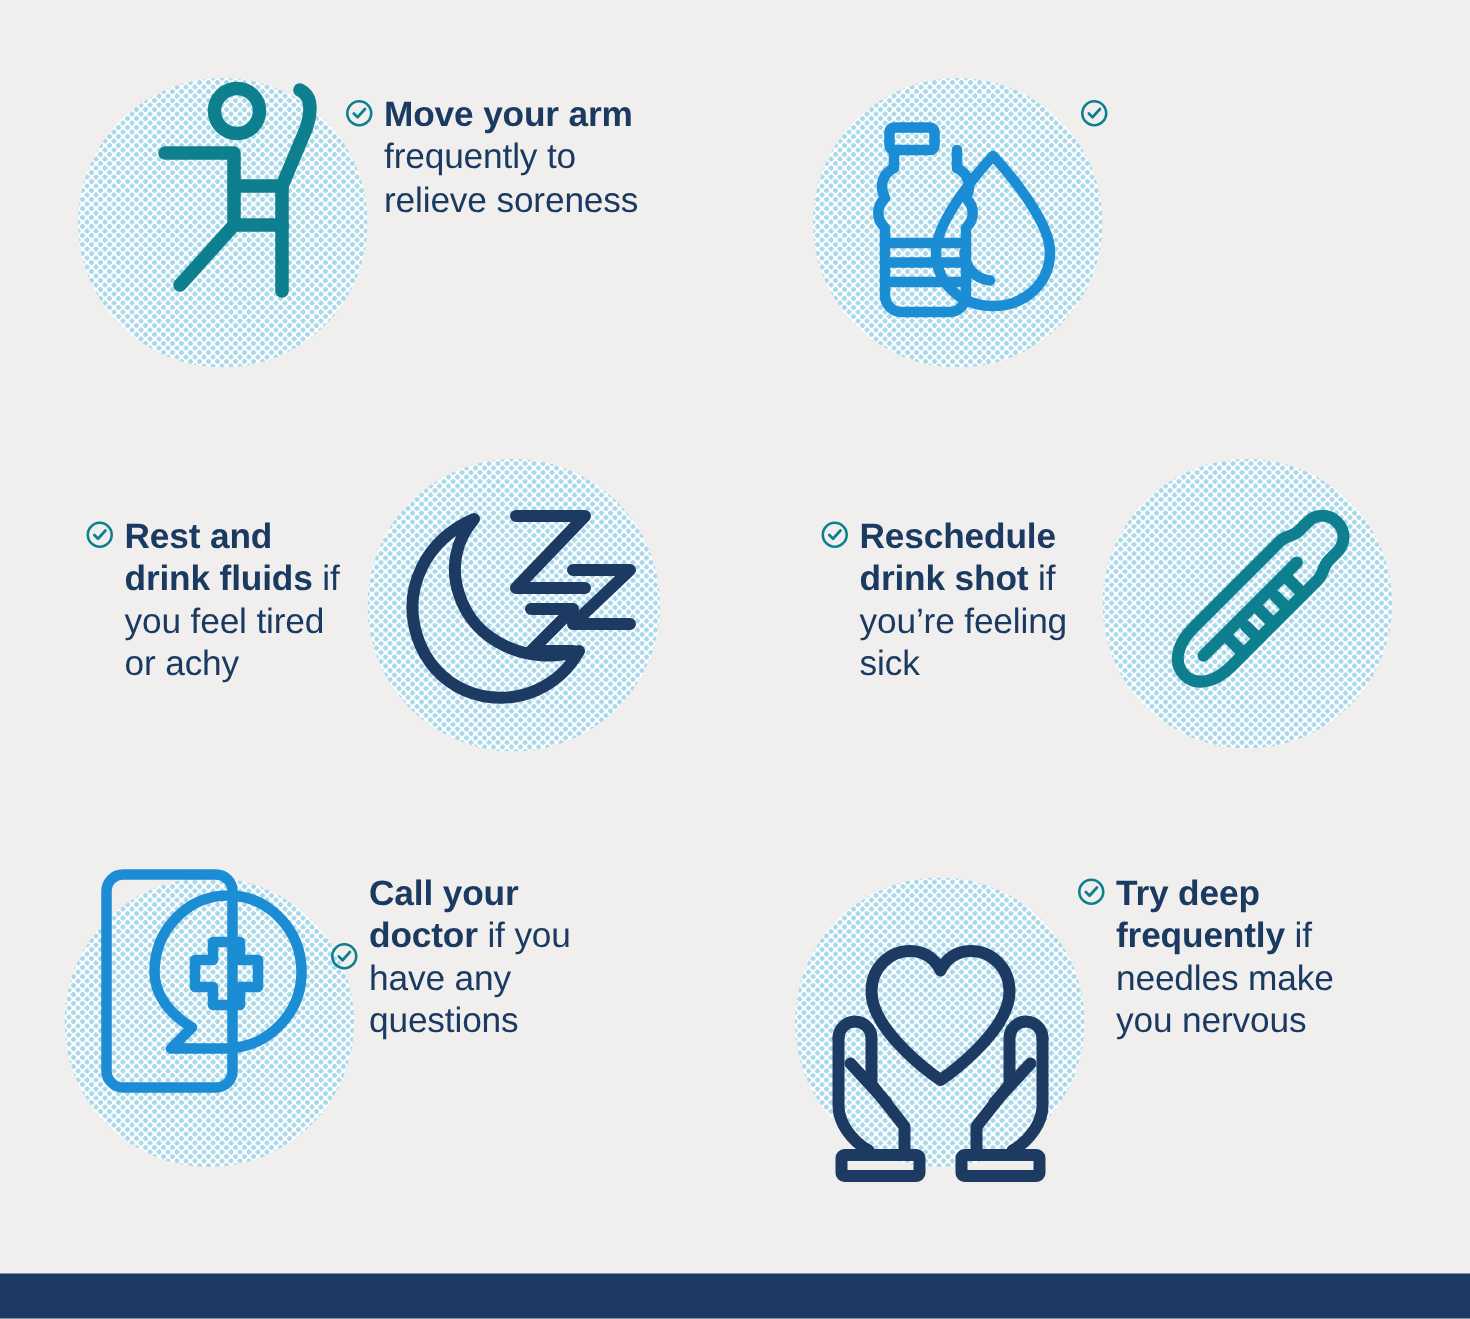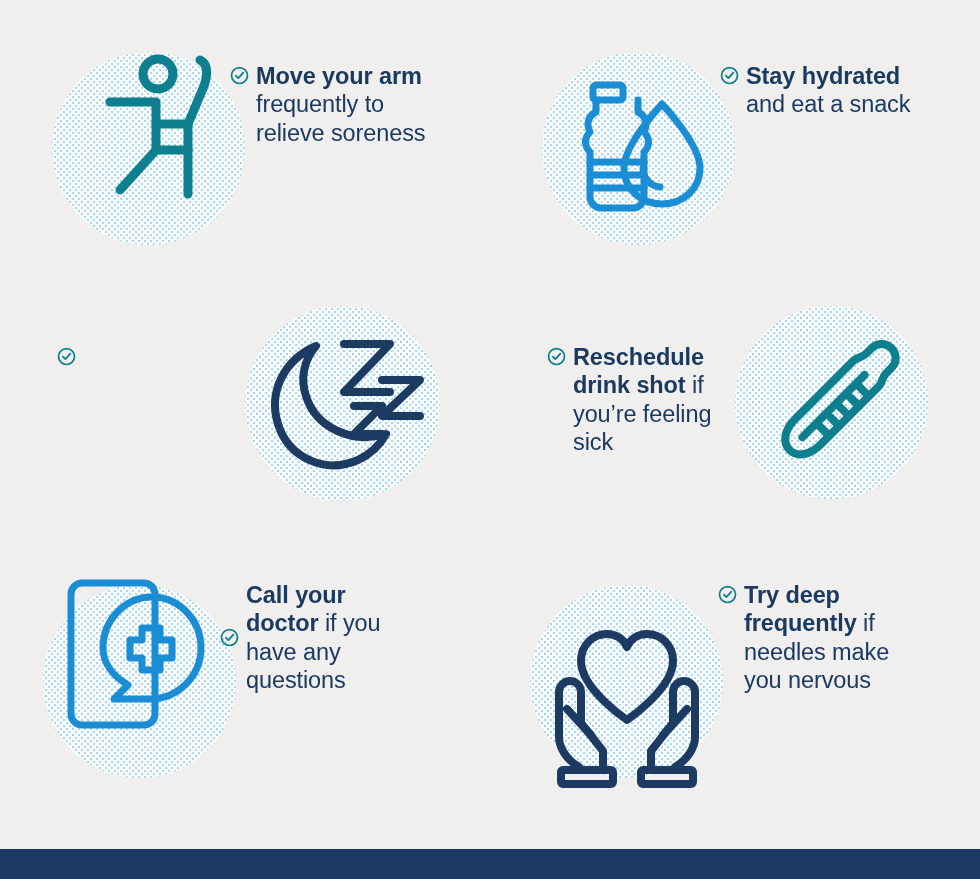--- a/index.html
+++ b/index.html
@@ -108,21 +108,20 @@
     </svg>
   </div>
 
   <div class="textblock" style="left:720px; top:62px; width:215px;">
     <span class="checkicon">
       <svg width="19" height="19" viewBox="0 0 20 20">
         <circle cx="10" cy="10" r="8.4" fill="none" stroke="#0d7f8e" stroke-width="1.8"></circle>
         <path d="M6.2 10.2 L8.8 12.8 L14.0 7.0" fill="none" stroke="#0d7f8e" stroke-width="1.9" stroke-linecap="round" stroke-linejoin="round"></path>
       </svg>
     </span>
-    <span class="copy"><b>Stay hydrated</b><span> and eat a snack</span></span>
   </div>
 
   <div class="circle" style="left:245px; top:306px; width:195px; height:195px;"></div>
 
   <div class="iconwrap" style="left:266px; top:334px; width:150px; height:140px;">
     <svg width="150" height="140" viewBox="0 0 150 140" fill="none">
       <g stroke="#1d3a63" stroke-width="8" stroke-linecap="round" stroke-linejoin="round" fill="none">
 
         <path d="M50 12 C18 26 2 58 12 90 C23 125 60 140 92 126 C105 120 114 111 120 100
                  C86 110 50 94 40 62 C34 44 38 26 50 12 Z"></path>
@@ -136,20 +135,21 @@
     </svg>
   </div>
 
   <div class="textblock" style="left:57px; top:343px; width:180px;">
     <span class="checkicon">
       <svg width="19" height="19" viewBox="0 0 20 20">
         <circle cx="10" cy="10" r="8.4" fill="none" stroke="#0d7f8e" stroke-width="1.8"></circle>
         <path d="M6.2 10.2 L8.8 12.8 L14.0 7.0" fill="none" stroke="#0d7f8e" stroke-width="1.9" stroke-linecap="round" stroke-linejoin="round"></path>
       </svg>
     </span>
+    <span class="copy"><b>Rest and drink fluids</b><span> if you feel tired or achy</span></span>
   </div>
 
   <div class="circle" style="left:735px; top:306px; width:193px; height:193px;"></div>
 
   <div class="iconwrap" style="left:762px; top:322px; width:150px; height:165px;">
     <svg width="150" height="165" viewBox="0 0 150 165" fill="none">
       <g stroke="#0d7f8e" stroke-width="8" stroke-linecap="round" stroke-linejoin="round" fill="none" transform="rotate(45 75 82)">
 
         <path d="M60 18 C60 10 66 4 74 4 C82 4 88 10 88 18 L88 26
                  C88 32 92 34 92 40 L92 122

